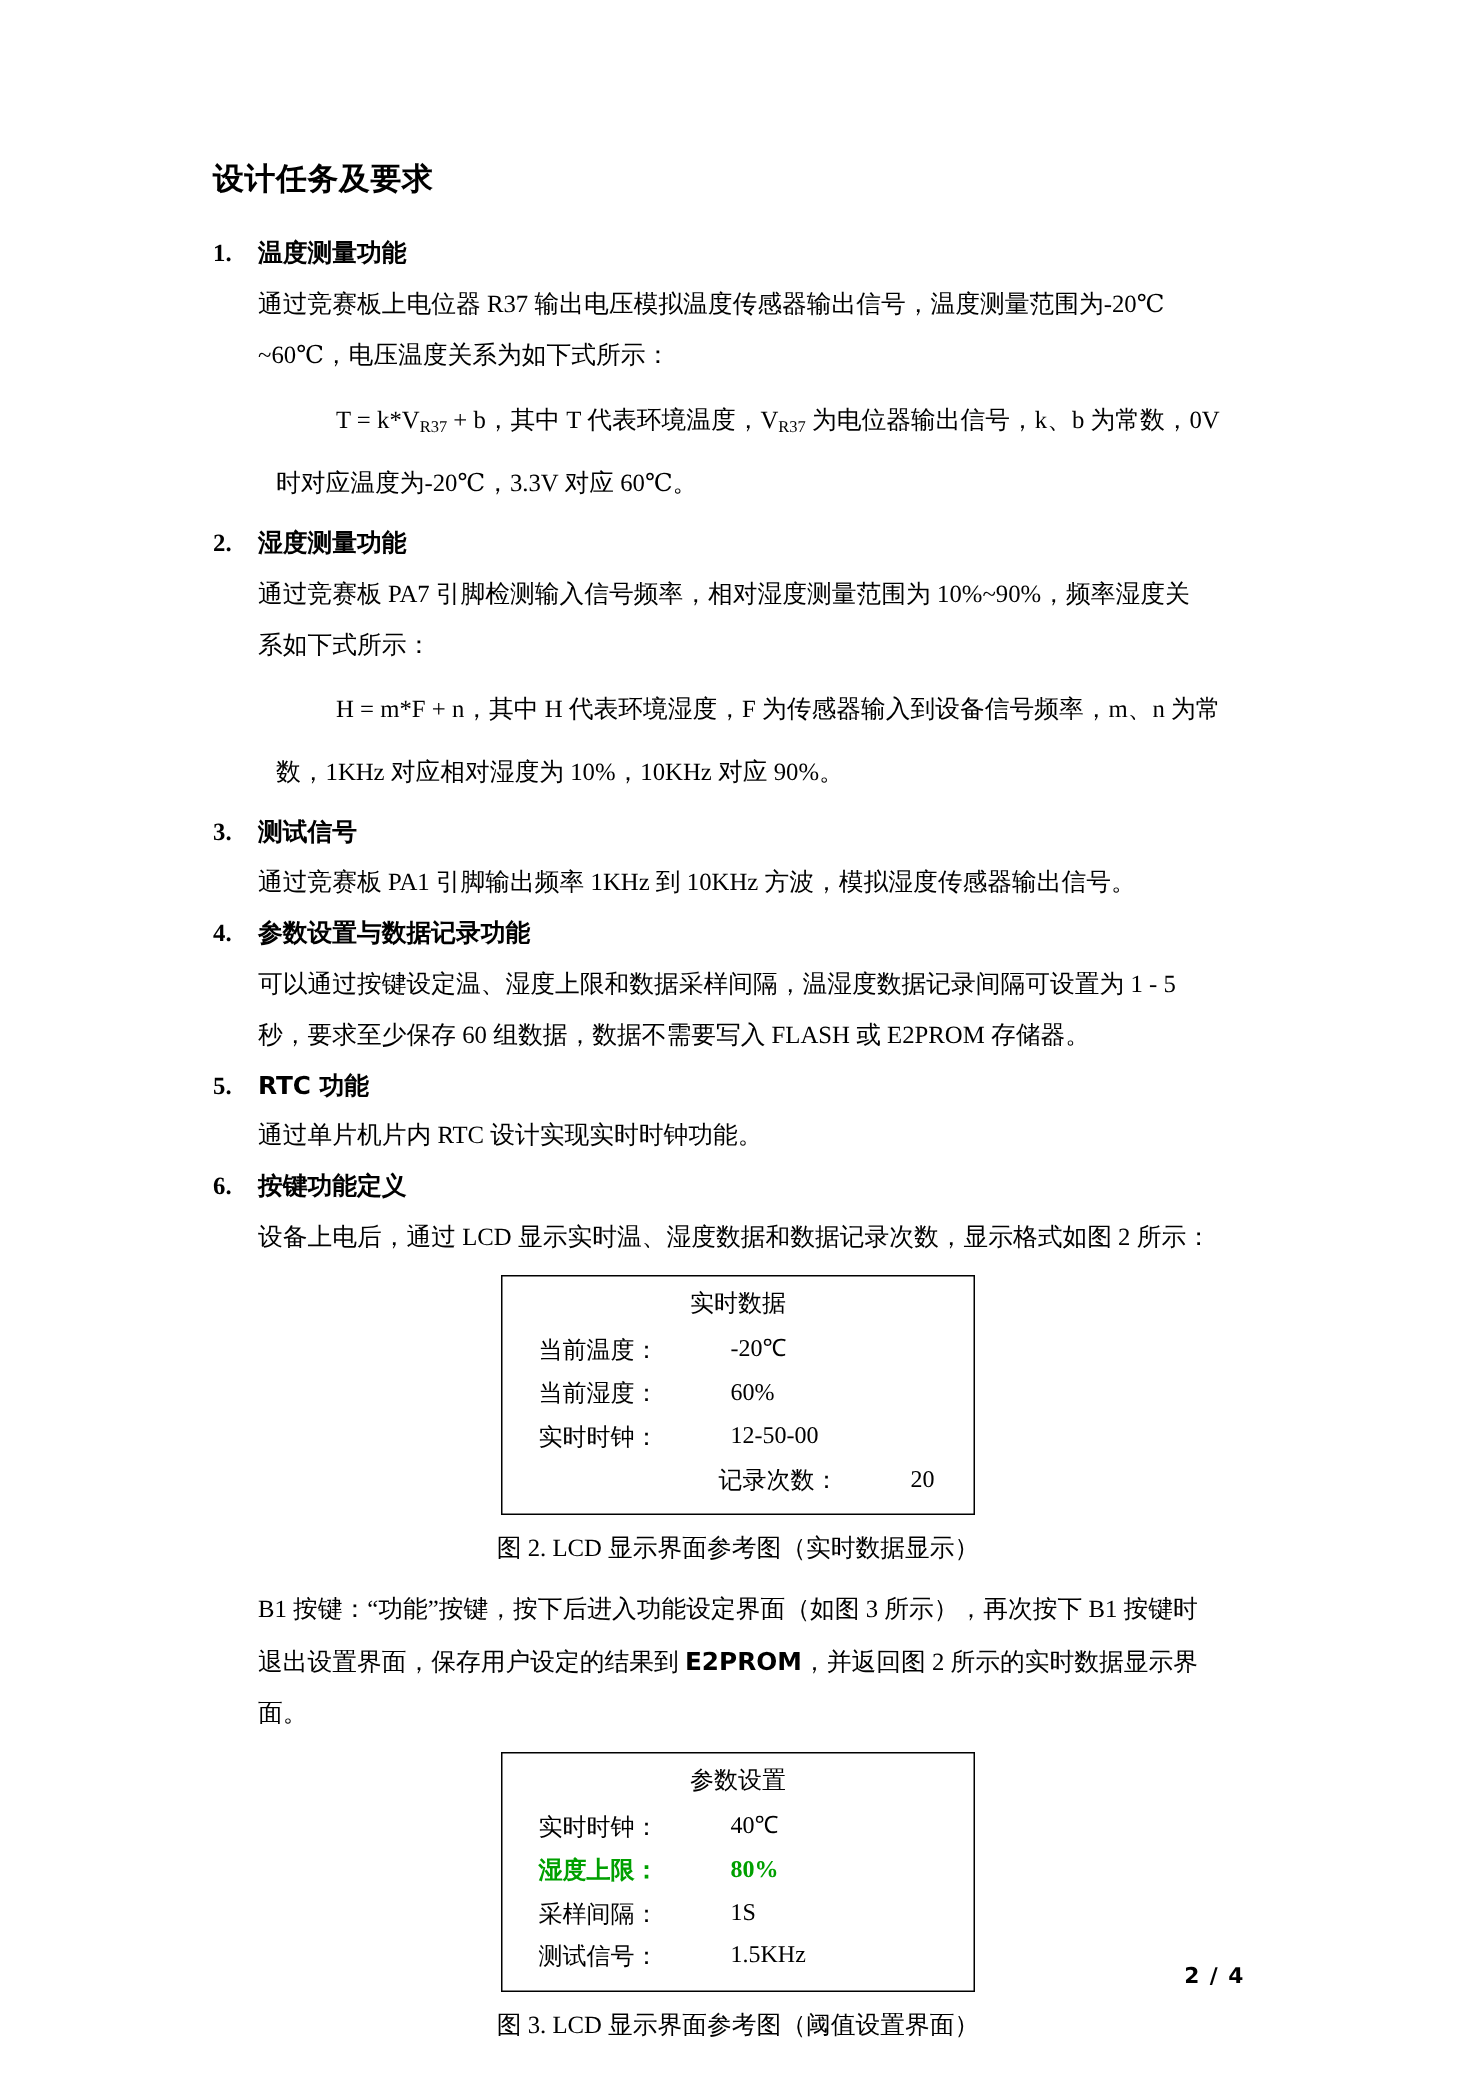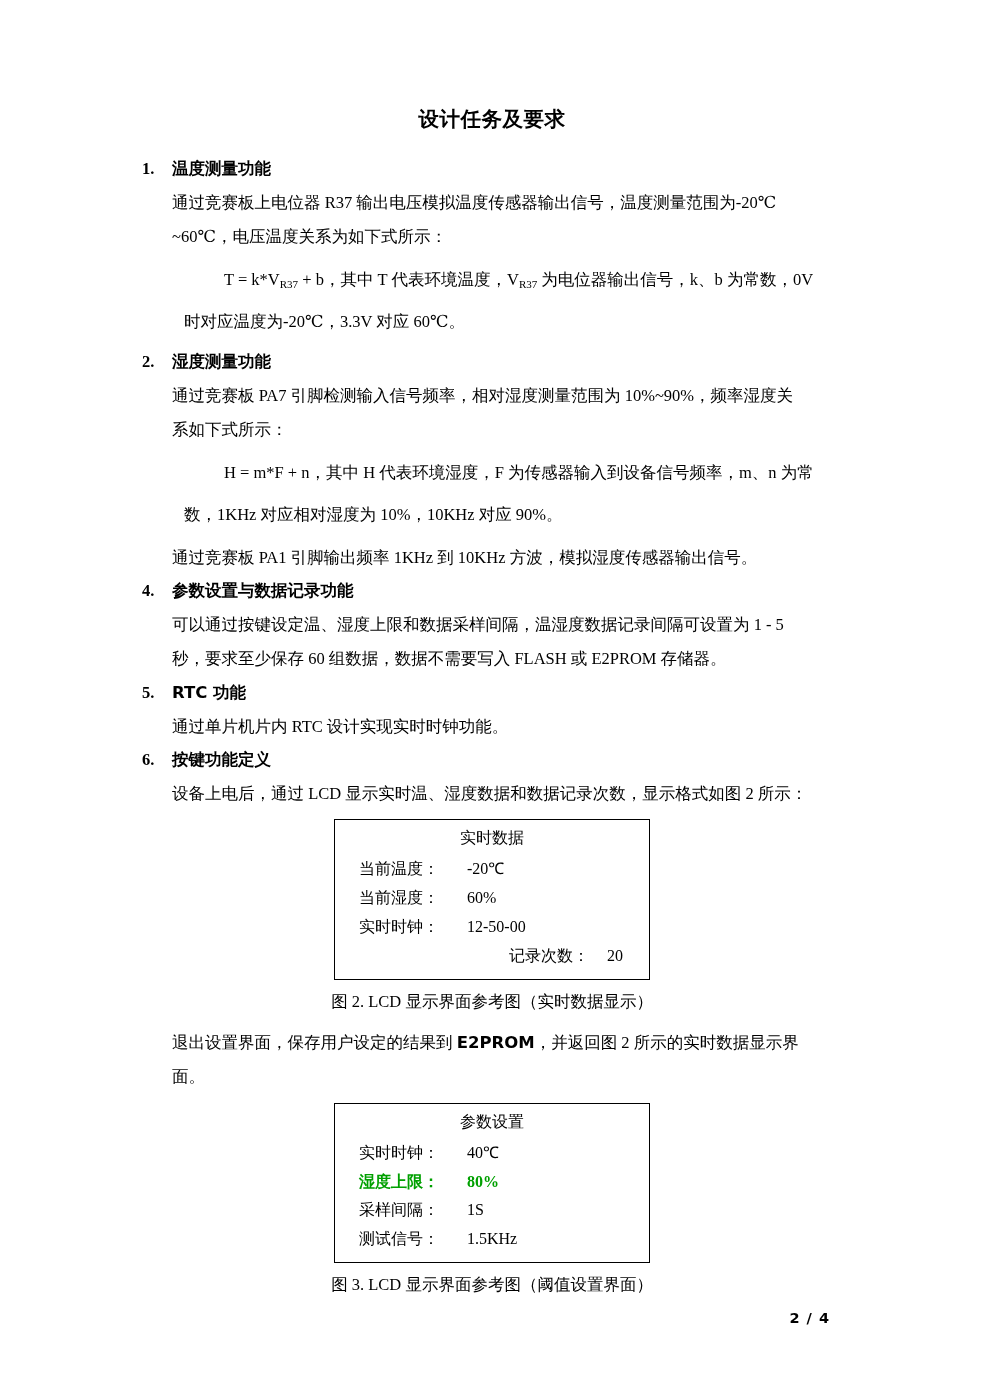--- a/index.html
+++ b/index.html
@@ -21,21 +21,20 @@
     height: 1398px;
     box-sizing: border-box;
     padding: 105px 140px 0 142px;
   }
   h1.doc-title {
     font-family: "DejaVu Sans", "Liberation Sans", sans-serif;
     font-size: 20.5px;
     font-weight: bold;
     margin: 0 0 24px 0;
     letter-spacing: 0.5px;
-    text-align: center;
   }
   ol.tasks {
     list-style: none;
     margin: 0;
     padding: 0;
   }
   ol.tasks > li {
     margin-bottom: 6px;
     position: relative;
   }
@@ -88,40 +87,41 @@
   .lcd-title {
     text-align: center;
     font-family: "DejaVu Sans", "Liberation Sans", sans-serif;
     font-size: 16px;
     margin-bottom: 6px;
   }
   .lcd-row {
     display: flex;
     padding: 2px 0 2px 24px;
     line-height: 1.55;
+    gap: 20px;
   }
   .lcd-row .lab {
     width: 108px;
     flex: 0 0 108px;
     font-family: "DejaVu Sans", "Liberation Sans", sans-serif;
     font-size: 16px;
   }
   .lcd-row .val {
     font-family: "Liberation Serif", serif;
     font-size: 16px;
   }
   .lcd-row.right {
     justify-content: flex-end;
     padding-right: 26px;
     padding-left: 0;
   }
   .lcd-row.right .lab {
     width: auto;
     flex: 0 0 auto;
-    margin-right: 18px;
+    margin-right: 28px;
   }
   .lcd-row.green .lab,
   .lcd-row.green .val {
     color: #00a000;
     font-weight: bold;
   }
   .figcap {
     text-align: center;
     font-size: 16.5px;
     margin: 4px 0 12px 0;
@@ -164,20 +164,23 @@
       <div class="item-head">
         <span class="num">2.</span><span>湿度测量功能</span>
       </div>
       <p class="body-text">通过竞赛板 PA7 引脚检测输入信号频率，相对湿度测量范围为 10%~90%，频率湿度关</p>
       <p class="body-text">系如下式所示：</p>
       <p class="formula">H = m*F + n，其中 H 代表环境湿度，F 为传感器输入到设备信号频率，m、n 为常</p>
       <p class="formula cont">数，1KHz 对应相对湿度为 10%，10KHz 对应 90%。</p>
     </li>
 
     <li>
+      <div class="item-head">
+        <span class="num">3.</span><span>测试信号</span>
+      </div>
       <p class="body-text">通过竞赛板 PA1 引脚输出频率 1KHz 到 10KHz 方波，模拟湿度传感器输出信号。</p>
     </li>
 
     <li>
       <div class="item-head">
         <span class="num">4.</span><span>参数设置与数据记录功能</span>
       </div>
       <p class="body-text">可以通过按键设定温、湿度上限和数据采样间隔，温湿度数据记录间隔可设置为 1 - 5</p>
       <p class="body-text">秒，要求至少保存 60 组数据，数据不需要写入 FLASH 或 E2PROM 存储器。</p>
     </li>
@@ -209,20 +212,21 @@
           <span class="lab">实时时钟：</span>
           <span class="val">12-50-00</span>
         </div>
         <div class="lcd-row right">
           <span class="lab">记录次数：</span>
           <span class="val">20</span>
         </div>
       </div>
       <div class="figcap">图 2. LCD 显示界面参考图（实时数据显示）</div>
 
+      <p class="body-text">B1 按键：“功能”按键，按下后进入功能设定界面（如图 3 所示），再次按下 B1 按键时</p>
       <p class="body-text"><span>退出设置界面，保存用户设定的结果到 </span><span class="bold-inline">E2PROM</span><span>，并返回图 2 所示的实时数据显示界</span></p>
       <p class="body-text">面。</p>
 
       <div class="lcd-box">
         <div class="lcd-title">参数设置</div>
         <div class="lcd-row">
           <span class="lab">实时时钟：</span>
           <span class="val">40℃</span>
         </div>
         <div class="lcd-row green">

